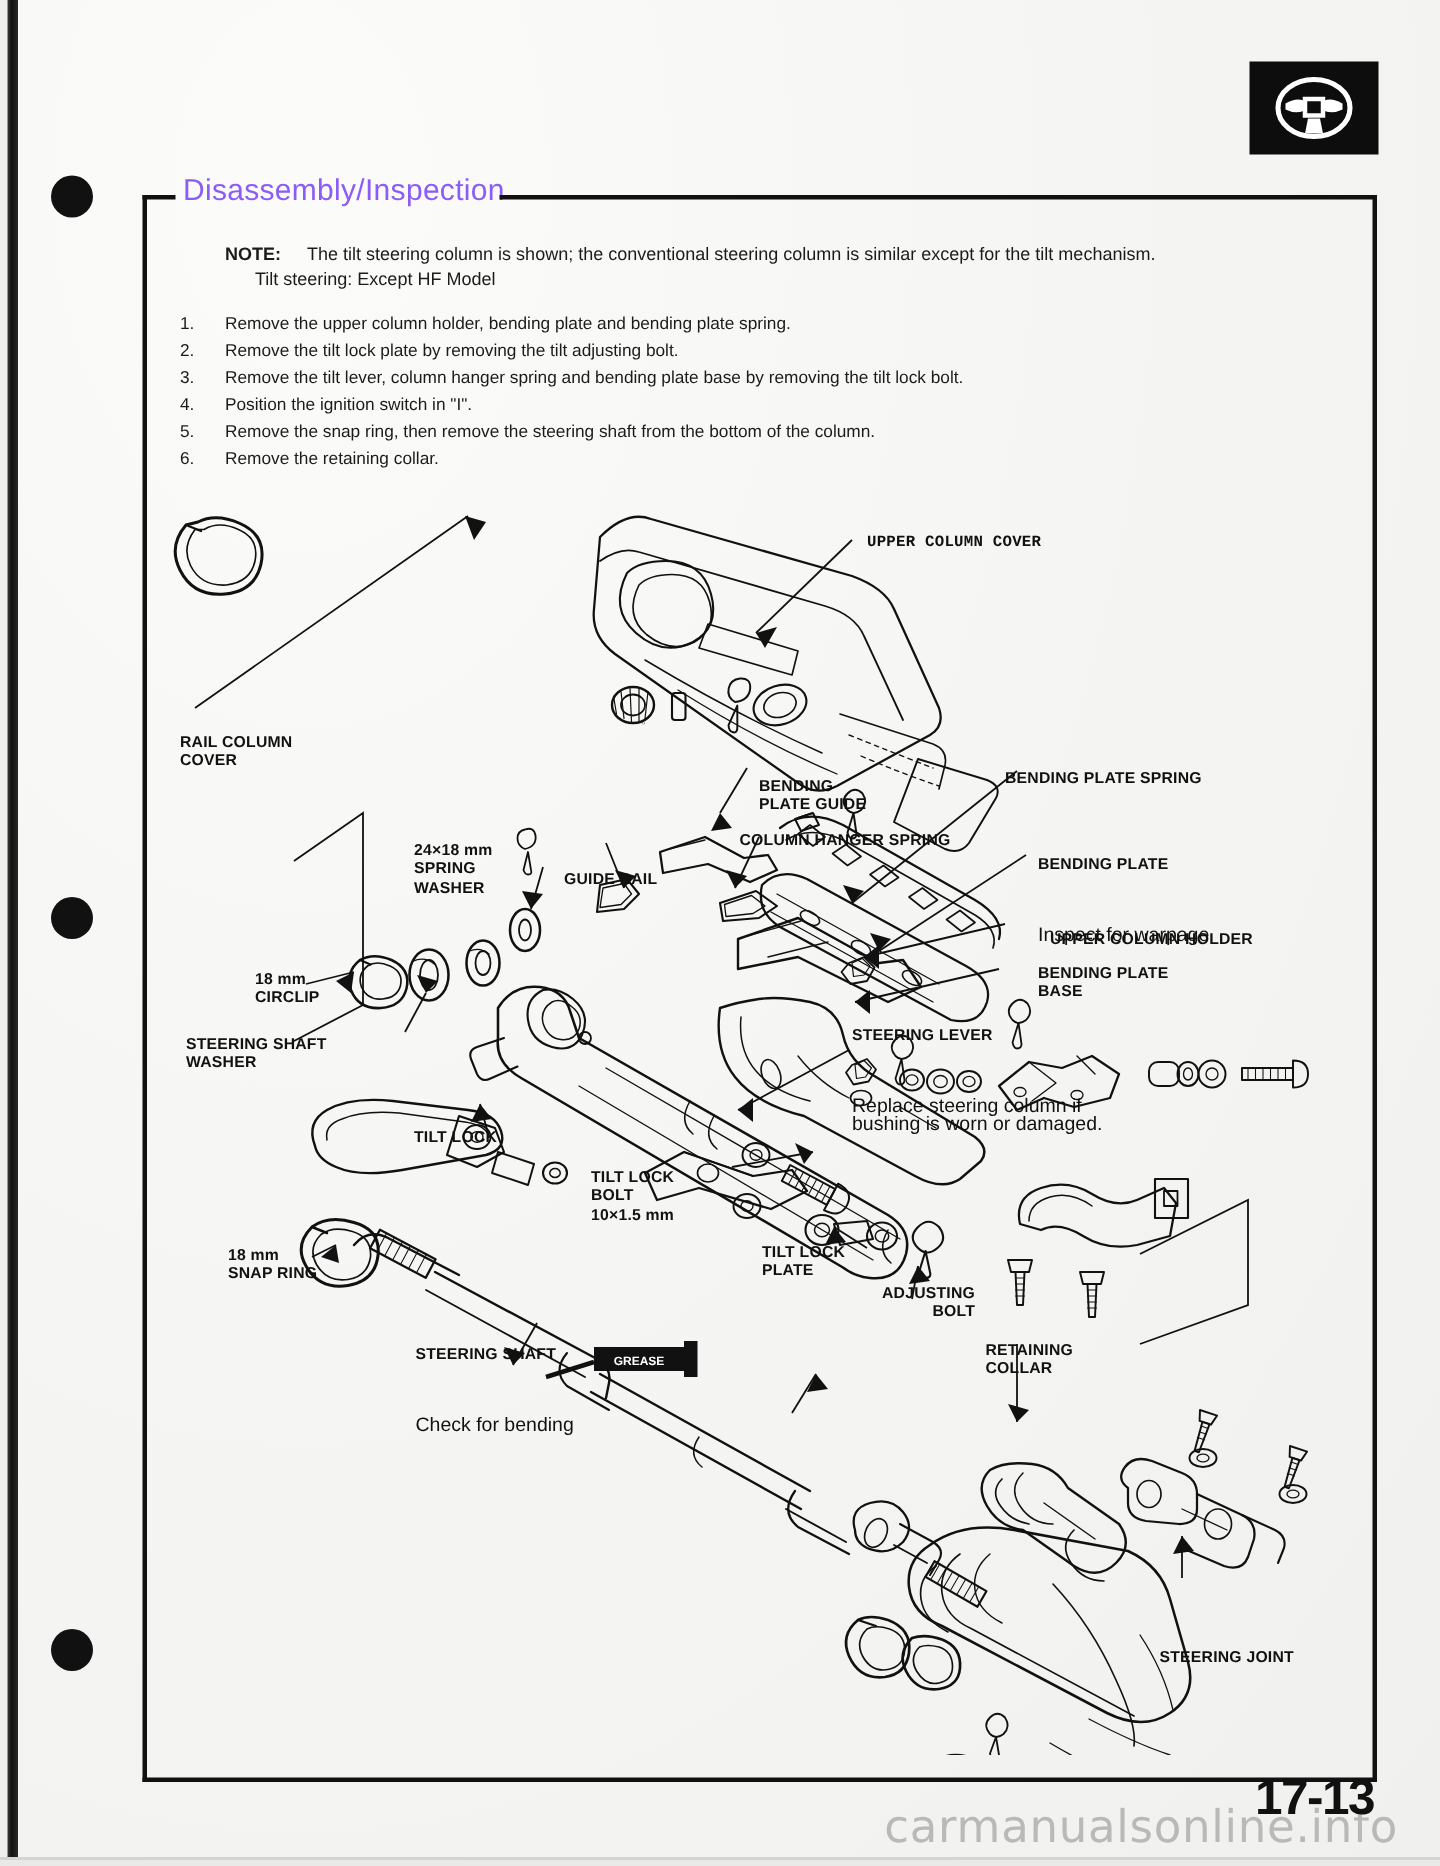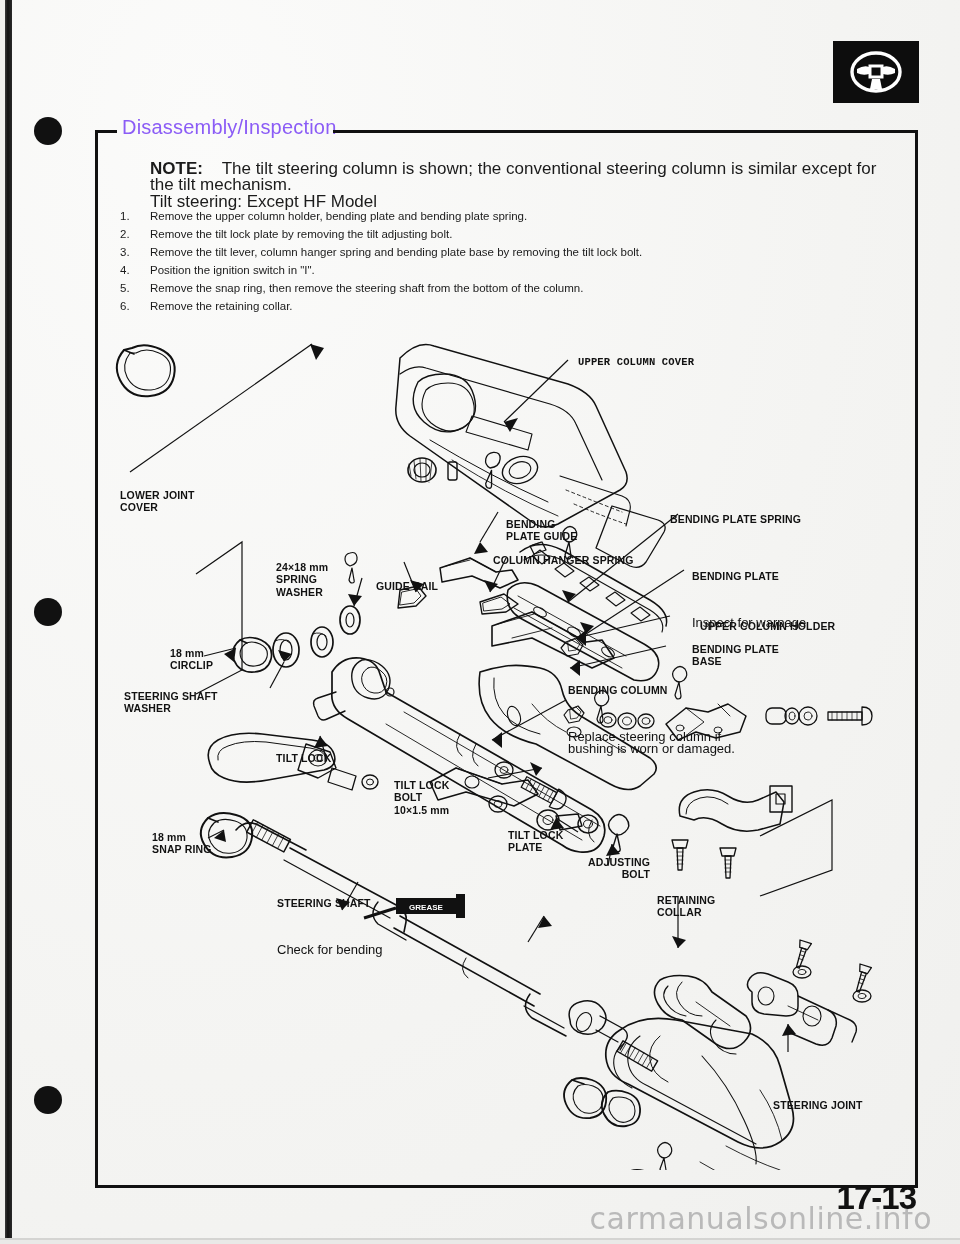--- a/index.html
+++ b/index.html
@@ -61,24 +61,24 @@
     position:absolute;left:333px;top:130px;width:585px;height:3px;background:#111;
   }
   
   #frame-left{position:absolute;left:95px;top:130px;width:3px;height:1058px;background:#111;}
   #frame-right{position:absolute;left:915px;top:130px;width:3px;height:1058px;background:#111;}
   #frame-bottom{position:absolute;left:95px;top:1185px;width:823px;height:3px;background:#111;}
 
   
   #note{
     position:absolute;left:150px;top:161px;width:745px;
-    font-size:17px;color:#1b1b1b;line-height:16px;
+    font-size:12px;color:#1b1b1b;line-height:16px;
   }
   #note .note-lbl{font-weight:bold;}
-  #note .note-line2{display:block;margin-top:1px;}
+  #note .note-line2{display:block;margin-top:1px;margin-left:20px;}
 
   
   #steps{
     position:absolute;left:120px;top:208px;width:790px;
     font-size:11.5px;color:#1b1b1b;
   }
   #steps .step{display:flex;align-items:flex-start;line-height:16.5px;margin-bottom:1.5px;}
   #steps .step-num{width:30px;flex:0 0 30px;}
   #steps .step-txt{flex:1;}
 
@@ -591,21 +591,21 @@
         <text x="326" y="590" font-family="Liberation Sans, sans-serif" font-size="8" fill="#ffffff" text-anchor="middle" font-weight="bold">GREASE</text>
       </g>
     </svg>
   </div>
 
   <div class="lbl" style="left:578px;top:343px;font-family:Liberation Mono, monospace;">
     <span>UPPER COLUMN COVER</span>
   </div>
 
   <div class="lbl" style="left:120px;top:476px;">
-    <span>LOWER JOINT
+    <span>RAIL COLUMN
 COVER</span>
   </div>
 
   <div class="lbl" style="left:506px;top:505px;">
     <span>BENDING
 PLATE GUIDE</span>
   </div>
 
   <div class="lbl" style="left:670px;top:500px;">
     <span>BENDING PLATE SPRING</span>
@@ -643,21 +643,21 @@
     <span>18 mm
 CIRCLIP</span>
   </div>
 
   <div class="lbl" style="left:124px;top:677px;">
     <span>STEERING SHAFT
 WASHER</span>
   </div>
 
   <div class="lbl" style="left:568px;top:671px;">
-    <span>BENDING COLUMN</span>
+    <span>STEERING LEVER</span>
     <span class="sub">Replace steering column if
 bushing is worn or damaged.</span>
   </div>
 
   <div class="lbl" style="left:276px;top:739px;">
     <span>TILT LOCK</span>
   </div>
 
   <div class="lbl" style="left:394px;top:766px;">
     <span>TILT LOCK

